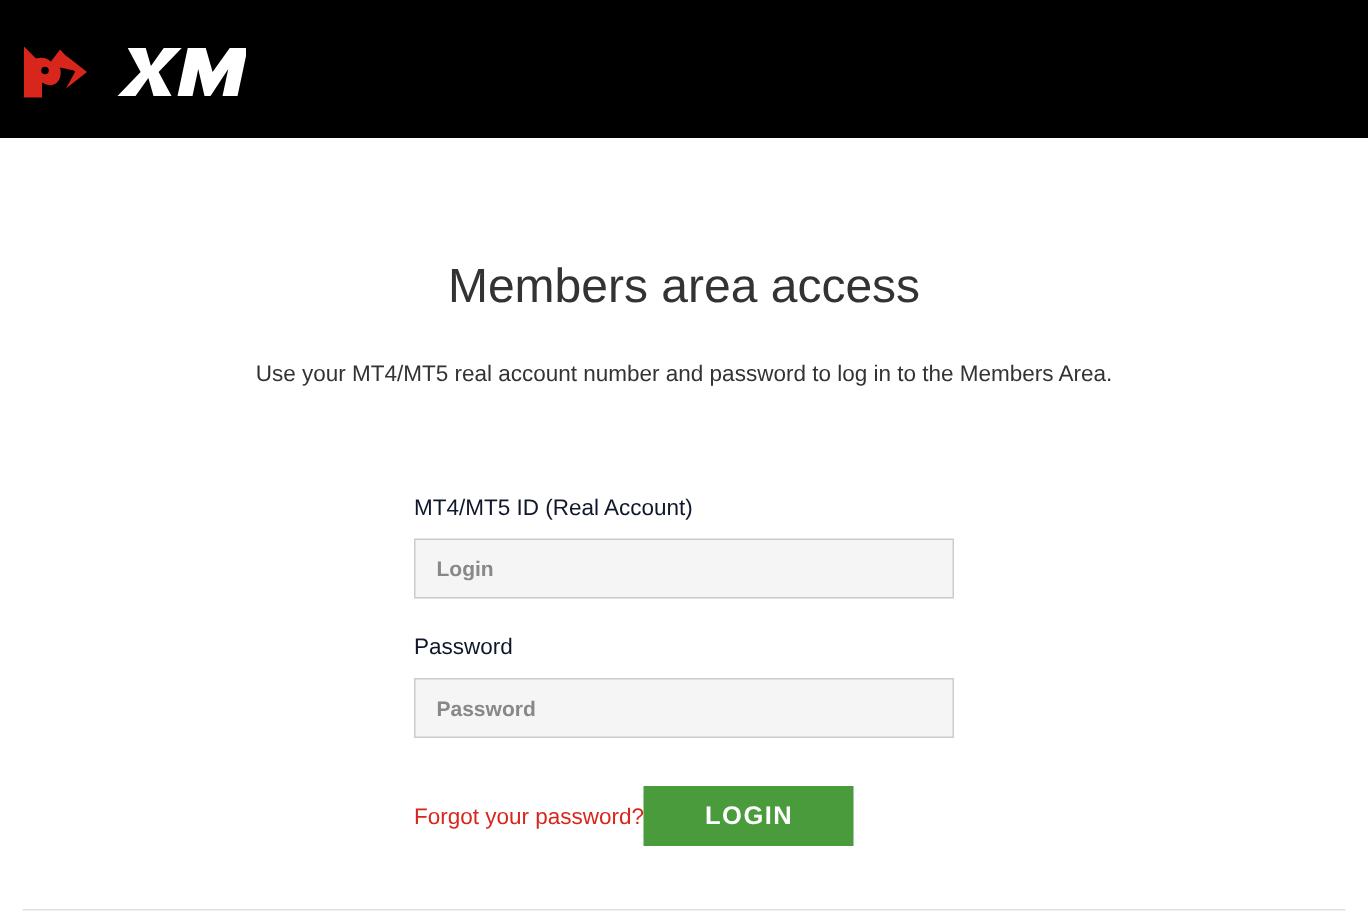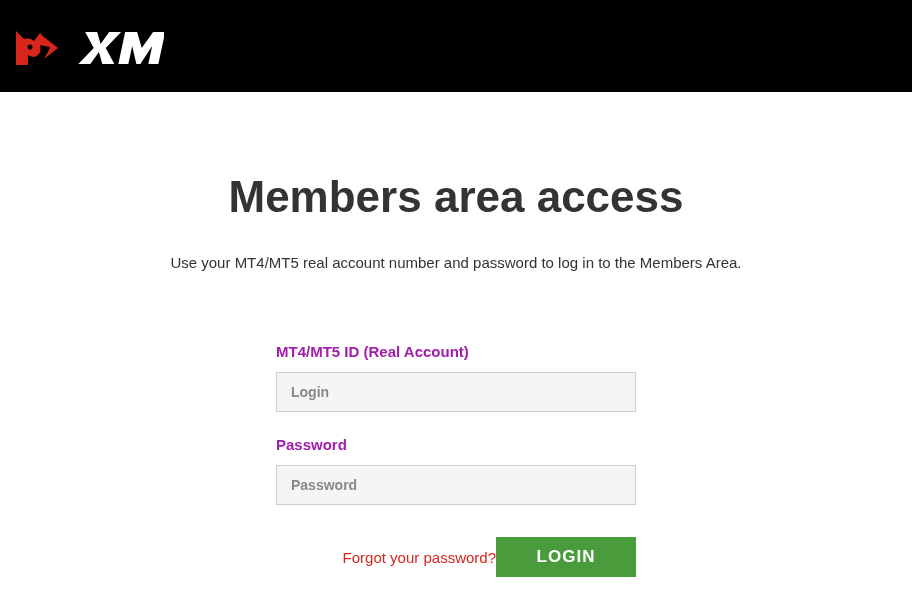--- a/index.html
+++ b/index.html
@@ -42,40 +42,40 @@
     }
     
     .content {
       padding: 80px 0 0 0;
       display: flex;
       flex-direction: column;
       align-items: center;
     }
     
     .page-title {
-      font-size: 44px;
-      font-weight: 700;
+      font-size: 32px;
+      font-weight: 400;
       color: #333;
       margin-bottom: 32px;
     }
     
     .page-subtitle {
       font-size: 15px;
       color: #333;
       margin-bottom: 72px;
     }
     
     .form-container {
       width: 360px;
     }
     
     .form-label {
       font-size: 15px;
-      font-weight: 700;
-      color: #a21caf;
+      font-weight: 400;
+      color: #0f172a;
       display: block;
       margin-bottom: 12px;
     }
     
     .form-input {
       width: 100%;
       height: 40px;
       border: 1px solid #ccc;
       background: #f5f5f5;
       padding: 0 14px;
@@ -85,21 +85,21 @@
       margin-bottom: 24px;
     }
     
     .form-input::placeholder {
       color: #888;
       font-weight: 700;
     }
     
     .form-footer {
       display: flex;
-      justify-content: flex-end;
+      justify-content: flex-start;
       align-items: center;
       margin-top: 8px;
     }
     
     .forgot-link {
       color: #d9261c;
       font-size: 15px;
       text-decoration: none;
       cursor: pointer;
     }

